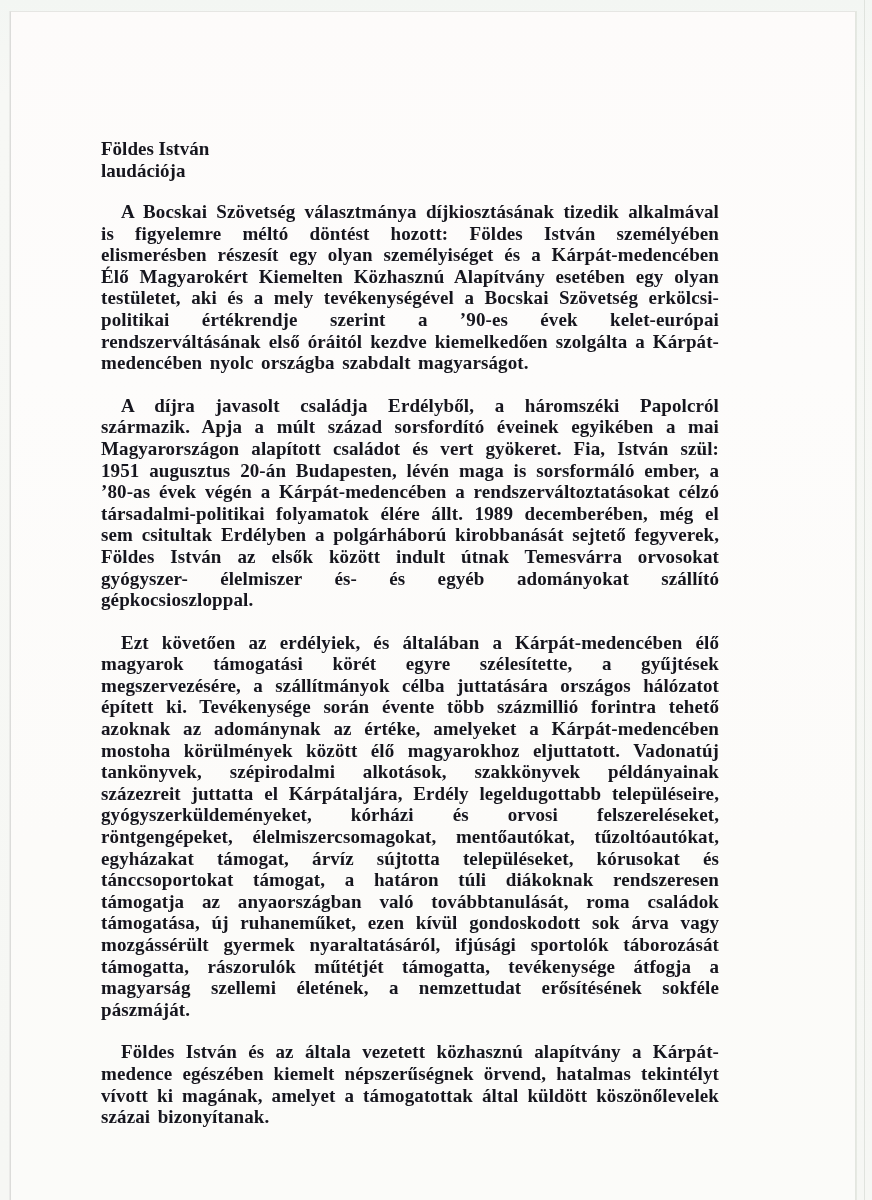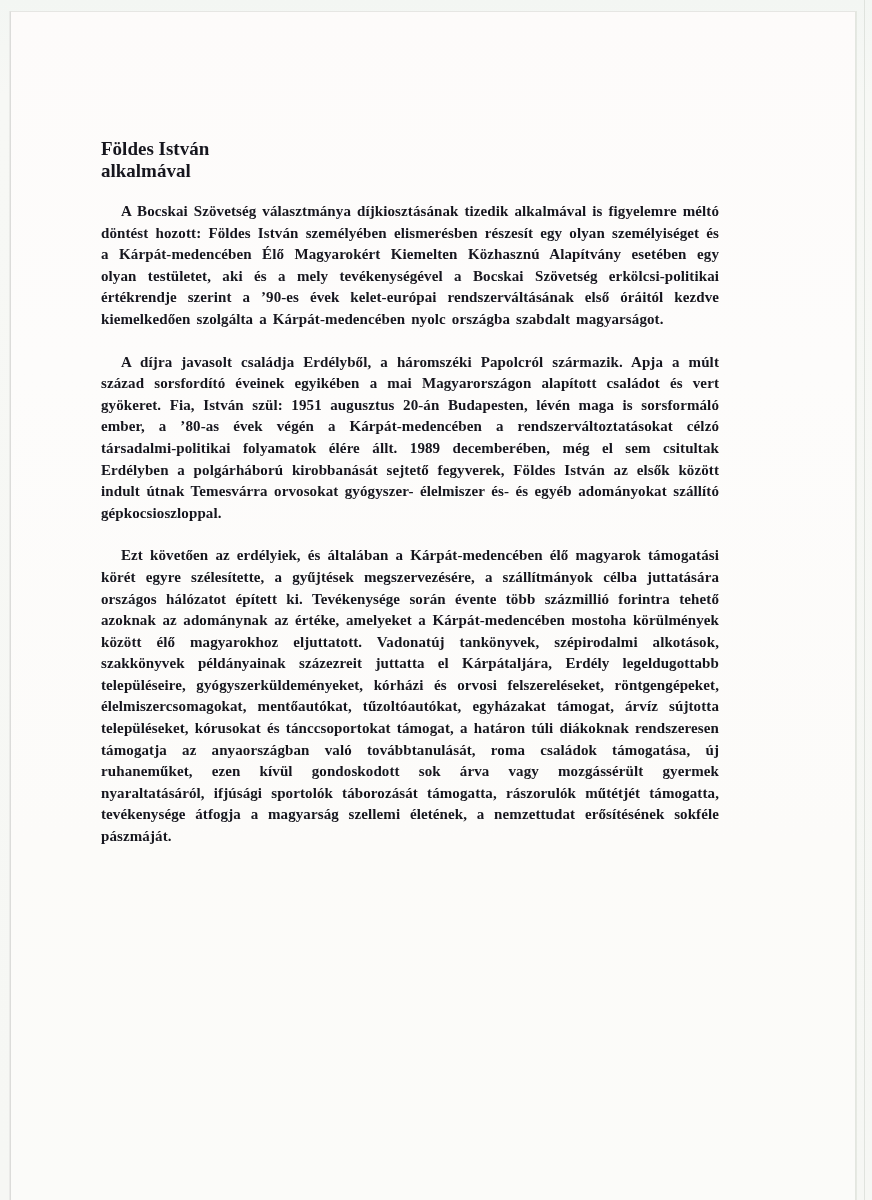--- a/index.html
+++ b/index.html
@@ -54,37 +54,38 @@
   .doc-title {
     margin: 0 0 19px 0;
     text-align: left;
     font-size: 19px;
     line-height: 22px;
     font-weight: bold;
   }
   .doc-title .t-line { display: block; }
   .content p {
     margin: 0 0 21px 0;
-    font-size: 15px;
+    font-size: 19px;
     line-height: 21.6px;
     text-align: justify;
     text-indent: 20px;
     word-spacing: 0.14em;
     letter-spacing: 0.1px;
   }
 </style>
 </head>
 <body>
 
 <div class="scan-bed">
   <div class="edge-line"></div>
   <div class="paper">
     <div class="content">
       <h1 class="doc-title">
         <span class="t-line">Földes István</span>
-        <span class="t-line">alkalmával</span>
+        <span class="t-line">laudációja</span>
       </h1>
       <p>A Bocskai Szövetség választmánya díjkiosztásának tizedik alkalmával is figyelemre méltó döntést hozott: Földes István személyében elismerésben részesít egy olyan személyiséget és a Kárpát-medencében Élő Magyarokért Kiemelten Közhasznú Alapítvány esetében egy olyan testületet, aki és a mely tevékenységével a Bocskai Szövetség erkölcsi-politikai értékrendje szerint a ’90-es évek kelet-európai rendszerváltásának első óráitól kezdve kiemelkedően szolgálta a Kárpát-medencében nyolc országba szabdalt magyarságot.</p>
       <p>A díjra javasolt családja Erdélyből, a háromszéki Papolcról származik. Apja a múlt század sorsfordító éveinek egyikében a mai Magyarországon alapított családot és vert gyökeret. Fia, István szül: 1951 augusztus 20-án Budapesten, lévén maga is sorsformáló ember, a ’80-as évek végén a Kárpát-medencében a rendszerváltoztatásokat célzó társadalmi-politikai folyamatok élére állt. 1989 decemberében, még el sem csitultak Erdélyben a polgárháború kirobbanását sejtető fegyverek, Földes István az elsők között indult útnak Temesvárra orvosokat gyógyszer- élelmiszer és- és egyéb adományokat szállító gépkocsioszloppal.</p>
       <p>Ezt követően az erdélyiek, és általában a Kárpát-medencében élő magyarok támogatási körét egyre szélesítette, a gyűjtések megszervezésére, a szállítmányok célba juttatására országos hálózatot épített ki. Tevékenysége során évente több százmillió forintra tehető azoknak az adománynak az értéke, amelyeket a Kárpát-medencében mostoha körülmények között élő magyarokhoz eljuttatott. Vadonatúj tankönyvek, szépirodalmi alkotások, szakkönyvek példányainak százezreit juttatta el Kárpátaljára, Erdély legeldugottabb településeire, gyógyszerküldeményeket, kórházi és orvosi felszereléseket, röntgengépeket, élelmiszercsomagokat, mentőautókat, tűzoltóautókat, egyházakat támogat, árvíz sújtotta településeket, kórusokat és tánccsoportokat támogat, a határon túli diákoknak rendszeresen támogatja az anyaországban való továbbtanulását, roma családok támogatása, új ruhaneműket, ezen kívül gondoskodott sok árva vagy mozgássérült gyermek nyaraltatásáról, ifjúsági sportolók táborozását támogatta, rászorulók műtétjét támogatta, tevékenysége átfogja a magyarság szellemi életének, a nemzettudat erősítésének sokféle pászmáját.</p>
+      <p>Földes István és az általa vezetett közhasznú alapítvány a Kárpát-medence egészében kiemelt népszerűségnek örvend, hatalmas tekintélyt vívott ki magának, amelyet a támogatottak által küldött köszönőlevelek százai bizonyítanak.</p>
     </div>
   </div>
 </div>
 
 </body></html>

